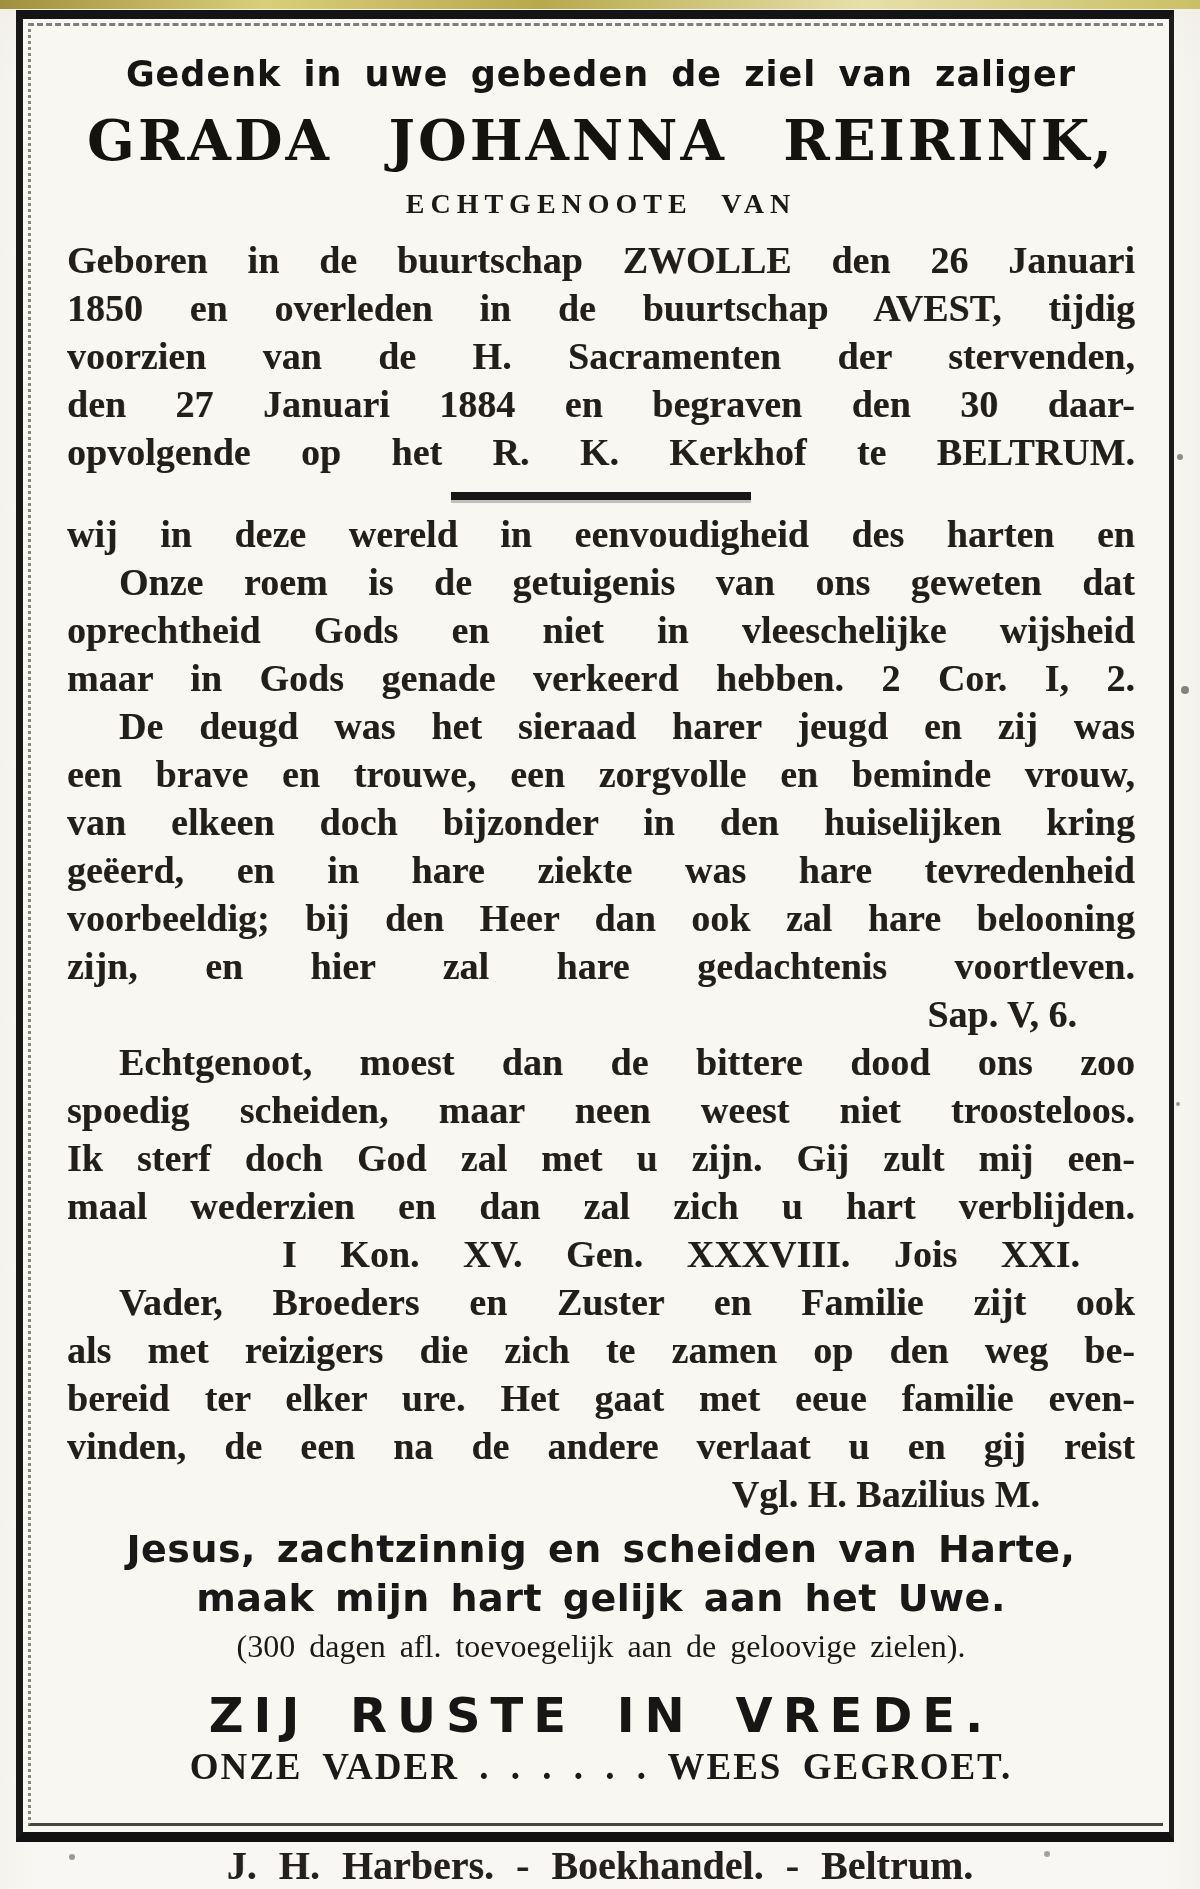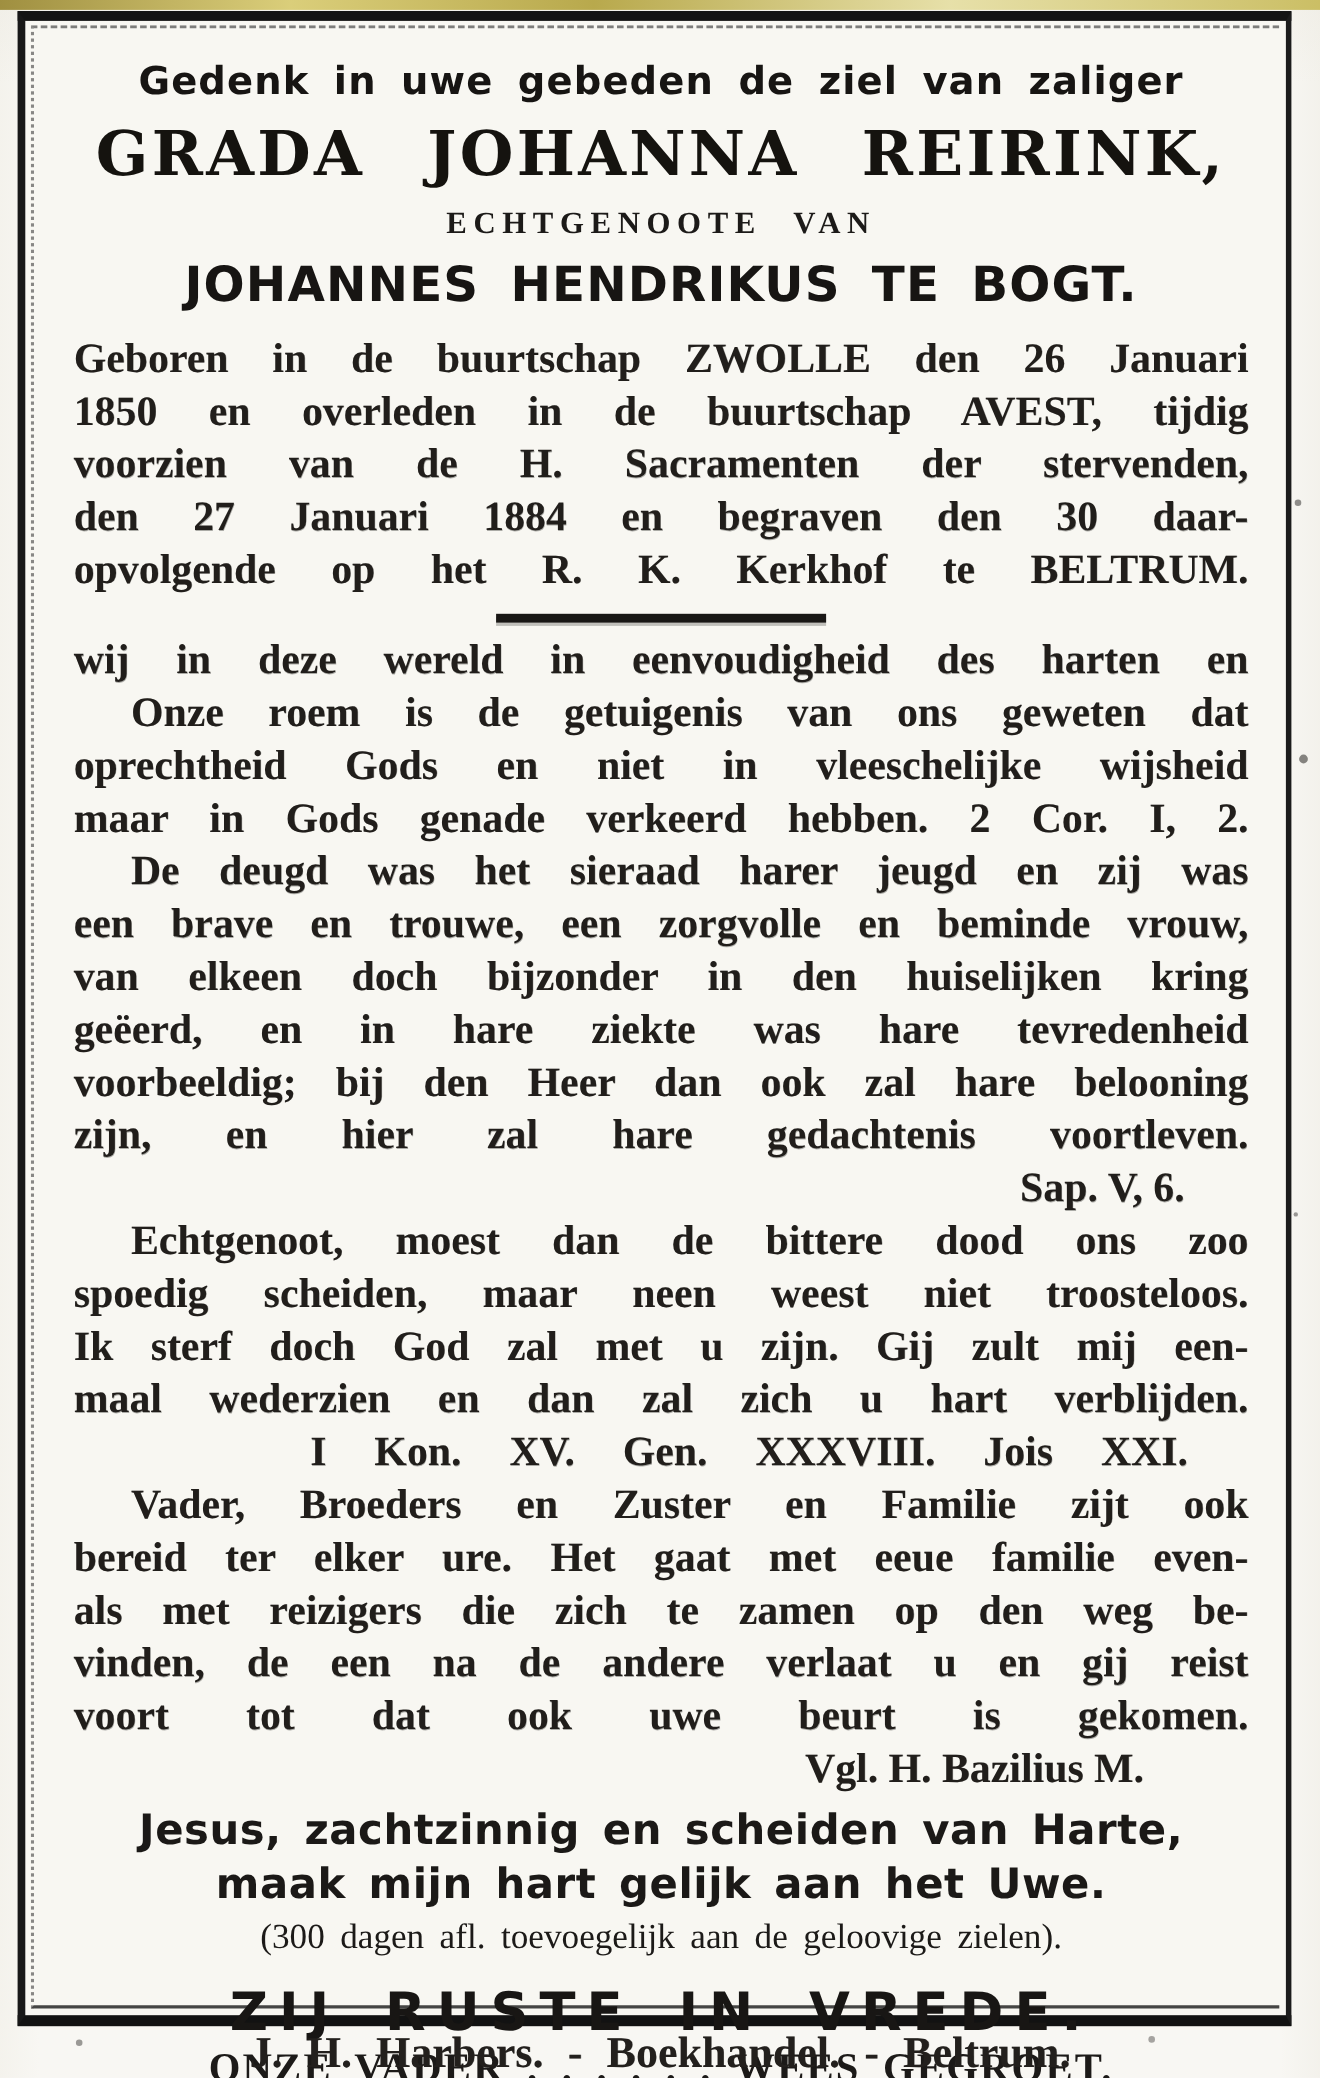--- a/index.html
+++ b/index.html
@@ -153,21 +153,20 @@
   <div class="top-tint"></div>
   <div class="speck"></div>
 
   <div class="card-frame">
     <div class="card-inner">
       <div class="content">
 
         <div class="intro">Gedenk in uwe gebeden de ziel van zaliger</div>
         <div class="name">GRADA JOHANNA REIRINK,</div>
         <div class="relation">ECHTGENOOTE VAN</div>
-        <div class="spouse">JOHANNES HENDRIKUS TE BOGT.</div>
 
         <div class="para vitals">
           <div class="tline">Geboren in de buurtschap ZWOLLE den 26 Januari</div>
           <div class="tline">1850 en overleden in de buurtschap AVEST, tijdig</div>
           <div class="tline">voorzien van de H. Sacramenten der stervenden,</div>
           <div class="tline">den 27 Januari 1884 en begraven den 30 daar-</div>
           <div class="tline">opvolgende op het R. K. Kerkhof te BELTRUM.</div>
         </div>
 
         <div class="divider"></div>
@@ -192,24 +191,23 @@
         <div class="para">
           <div class="tline indent">Echtgenoot, moest dan de bittere dood ons zoo</div>
           <div class="tline">spoedig scheiden, maar neen weest niet troosteloos.</div>
           <div class="tline">Ik sterf doch God zal met u zijn. Gij zult mij een-</div>
           <div class="tline">maal wederzien en dan zal zich u hart verblijden.</div>
           <div class="tline cite-center">I Kon. XV. Gen. XXXVIII. Jois XXI.</div>
         </div>
 
         <div class="para">
           <div class="tline indent">Vader, Broeders en Zuster en Familie zijt ook</div>
+          <div class="tline">als met reizigers die zich te zamen op den weg be-</div>
           <div class="tline">bereid ter elker ure. Het gaat met eeue familie even-</div>
-          <div class="tline">als met reizigers die zich te zamen op den weg be-</div>
           <div class="tline">vinden, de een na de andere verlaat u en gij reist</div>
-          <div class="tline">voort tot dat ook uwe beurt is gekomen.</div>
           <div class="tline cite-right cite-vgl">Vgl. H. Bazilius M.</div>
         </div>
 
         <div style="margin-top:8px;">
           <div class="prayer-line">Jesus, zachtzinnig en scheiden van Harte,</div>
           <div class="prayer-line">maak mijn hart gelijk aan het Uwe.</div>
           <div class="indulgence">(300 dagen afl. toevoegelijk aan de geloovige zielen).</div>
           <div class="rip">ZIJ RUSTE IN VREDE.</div>
           <div class="invocations">ONZE VADER . . . . . . WEES GEGROET.</div>
         </div>

